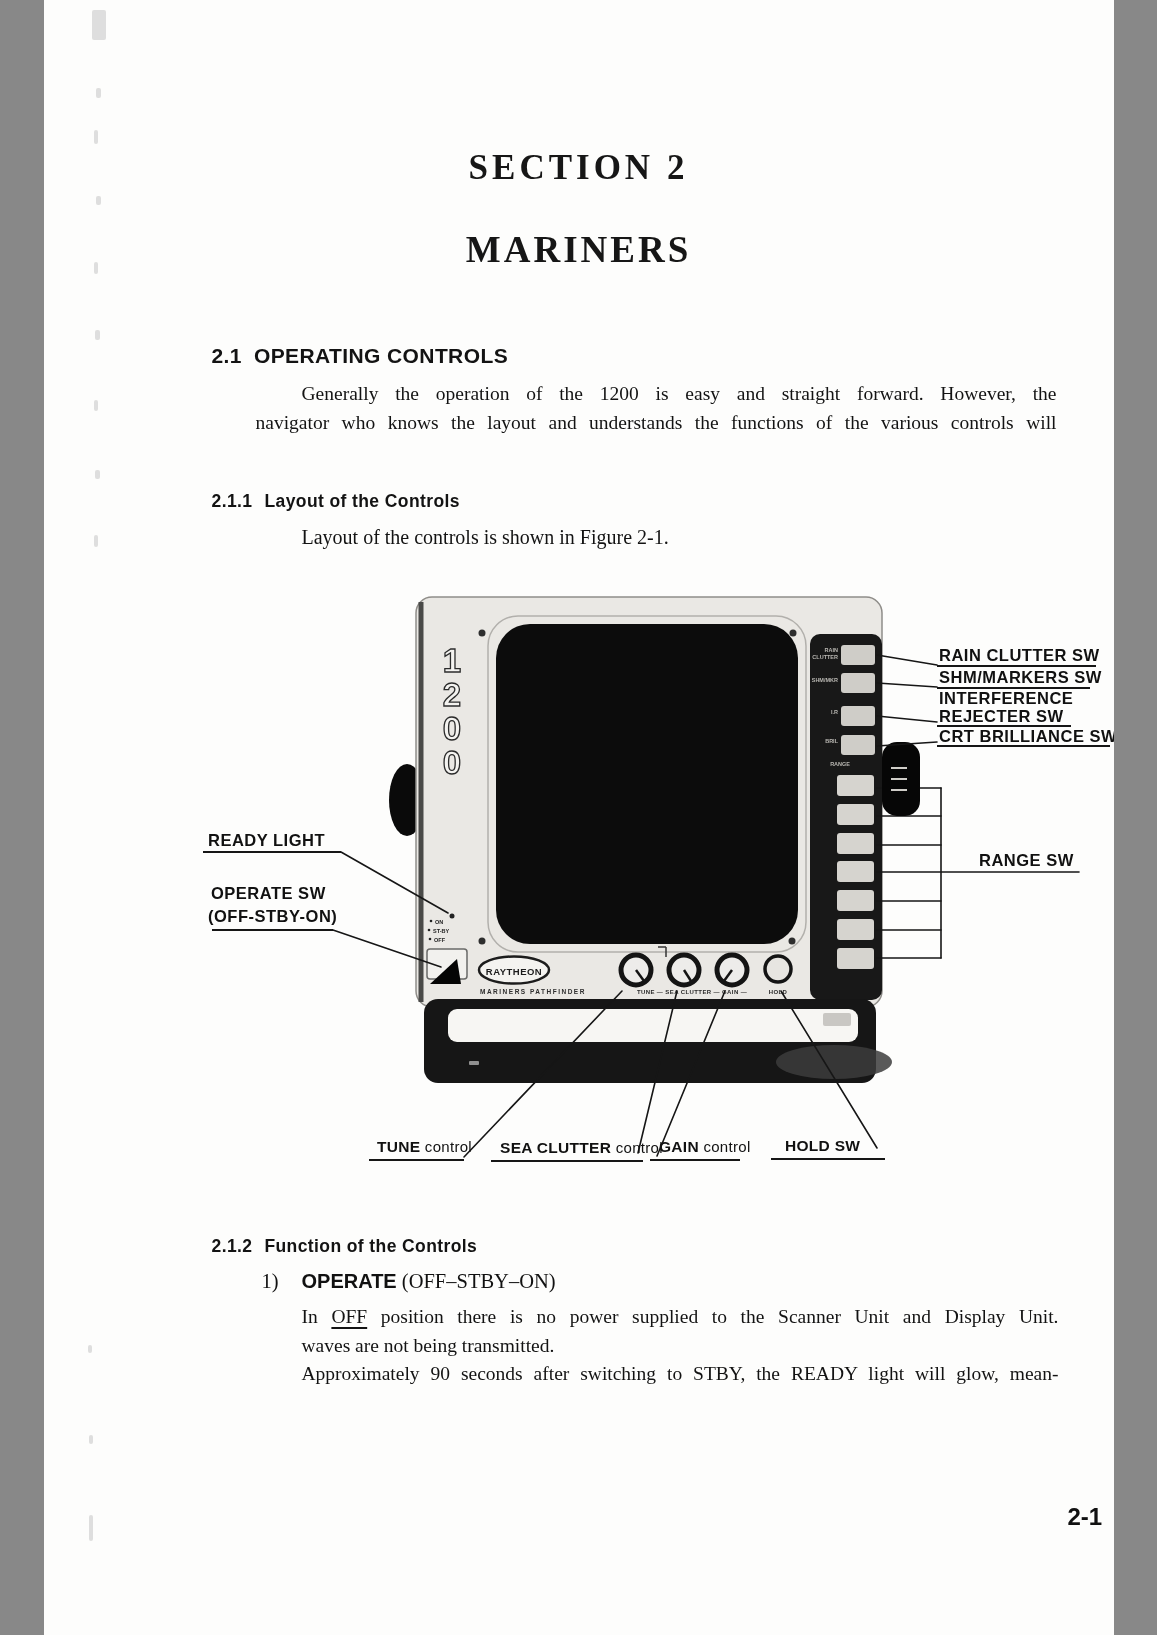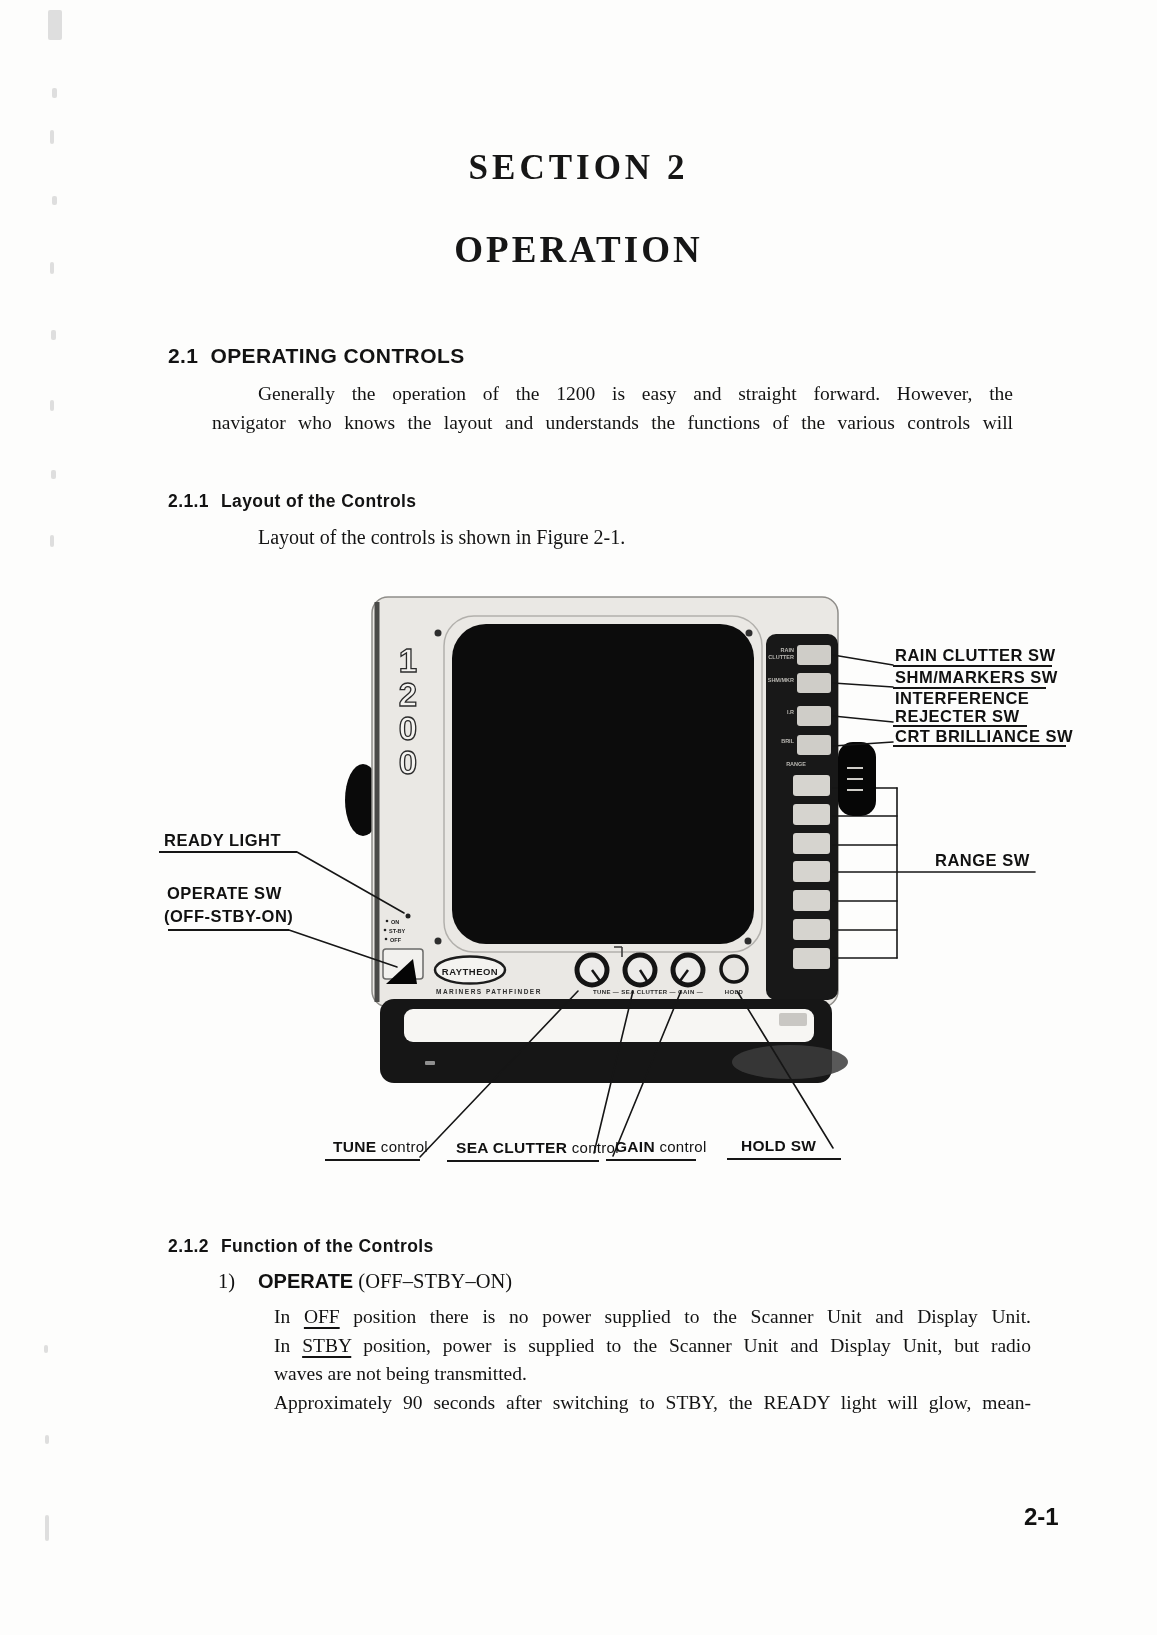--- a/index.html
+++ b/index.html
@@ -1,18 +1,18 @@
 <!DOCTYPE html>
 <html><head>
 <meta charset="utf-8">
 <style>
   html,body{margin:0;padding:0;}
   body{background:#888;}
   #page{
-    position:relative; width:1157px; height:1635px; margin:0 auto;
+    position:relative; width:1070px; height:1635px; margin:0 auto;
     background:#fdfdfc; overflow:hidden;
     font-family:"Liberation Serif", serif; color:#111;
   }
   .abs{position:absolute;}
   
   .smudge{position:absolute; background:#c4c4c4; border-radius:2px; opacity:.55;}
   
   .doc-title{
     left:0; right:0; text-align:center;
     font-family:"Liberation Serif", serif; font-weight:bold; color:#161616;
@@ -28,21 +28,21 @@
   #h212{top:1236px; left:168px; font-size:17.5px;}
   .h-num{margin-right:12px;}
   
   .para{font-size:19.5px; line-height:28.5px; color:#131313;}
   #para1{top:380px; left:212px; width:801px;}
   #para1 .tline:first-child{text-indent:46px;}
   #s211body{top:523px; left:258px; font-size:20px; white-space:nowrap;}
   #item-line{top:1270px; left:218px; font-size:20.5px; white-space:nowrap;}
   #item-line .inum{display:inline-block; width:40px;}
   #item-line .iterm{font-family:"Liberation Sans", sans-serif; font-weight:bold; font-size:20px;}
-  #para2{top:1303px; left:258px; width:757px;margin-left:16px;}
+  #para2{top:1303px; left:258px; width:757px;}
   .tline{white-space:normal;}
   .tline.just{text-align:justify; text-align-last:justify;}
   .und{text-decoration:underline; text-decoration-thickness:2px; text-underline-offset:4px;}
   
   #caption{
     top:1181px; left:0; right:0; display:flex; justify-content:center; gap:36px;
     font-family:"Liberation Sans", sans-serif; font-style:italic; font-weight:bold;
     font-size:21px; letter-spacing:1.5px; color:#1a1a1a;
   }
   
@@ -72,21 +72,21 @@
   <div class="smudge" style="left:51px;top:330px;width:5px;height:10px;"></div>
   <div class="smudge" style="left:50px;top:400px;width:4px;height:11px;"></div>
   <div class="smudge" style="left:51px;top:470px;width:5px;height:9px;"></div>
   <div class="smudge" style="left:50px;top:535px;width:4px;height:12px;"></div>
   <div class="smudge" style="left:44px;top:1345px;width:4px;height:8px;"></div>
   <div class="smudge" style="left:45px;top:1435px;width:4px;height:9px;"></div>
   <div class="smudge" style="left:45px;top:1515px;width:4px;height:26px;"></div>
   <div class="smudge" style="left:936px;top:420px;width:4px;height:7px;"></div>
 
   <div id="title1" class="abs doc-title">SECTION  2</div>
-  <div id="title2" class="abs doc-title">OPERATION</div>
+  <div id="title2" class="abs doc-title">MARINERS</div>
 
   <div id="h21" class="abs h-sans">
     <span class="h-num">2.1</span><span>OPERATING  CONTROLS</span>
   </div>
   <div id="para1" class="abs para">
       <div class="tline just"><span>Generally the operation of the 1200 is easy and straight forward. However, the</span></div>
       <div class="tline just"><span>navigator who knows the layout and understands the functions of the various controls will</span></div>
     </div>
 
   <div id="h211" class="abs h-sans">
@@ -218,19 +218,18 @@
 
 
   <div id="h212" class="abs h-sans">
     <span class="h-num">2.1.2</span><span>Function  of  the  Controls</span>
   </div>
   <div id="item-line" class="abs">
     <span class="inum">1)</span><span class="iterm">OPERATE</span><span> (OFF–STBY–ON)</span>
   </div>
   <div id="para2" class="abs para">
       <div class="tline just"><span>In </span><span class="und">OFF</span><span> position there is no power supplied to the Scanner Unit and Display Unit.</span></div>
-      <div class="tline just"><span>In </span><span class="und">STBY</span><span> position, power is supplied to the Scanner Unit and Display Unit, but radio</span></div>
       <div class="tline"><span>waves are not being transmitted.</span></div>
       <div class="tline just"><span>Approximately 90 seconds after switching to STBY, the READY light will glow, mean-</span></div>
     </div>
 
   <div id="pagenum" class="abs">2-1</div>
 </div>
 
 </body></html>

